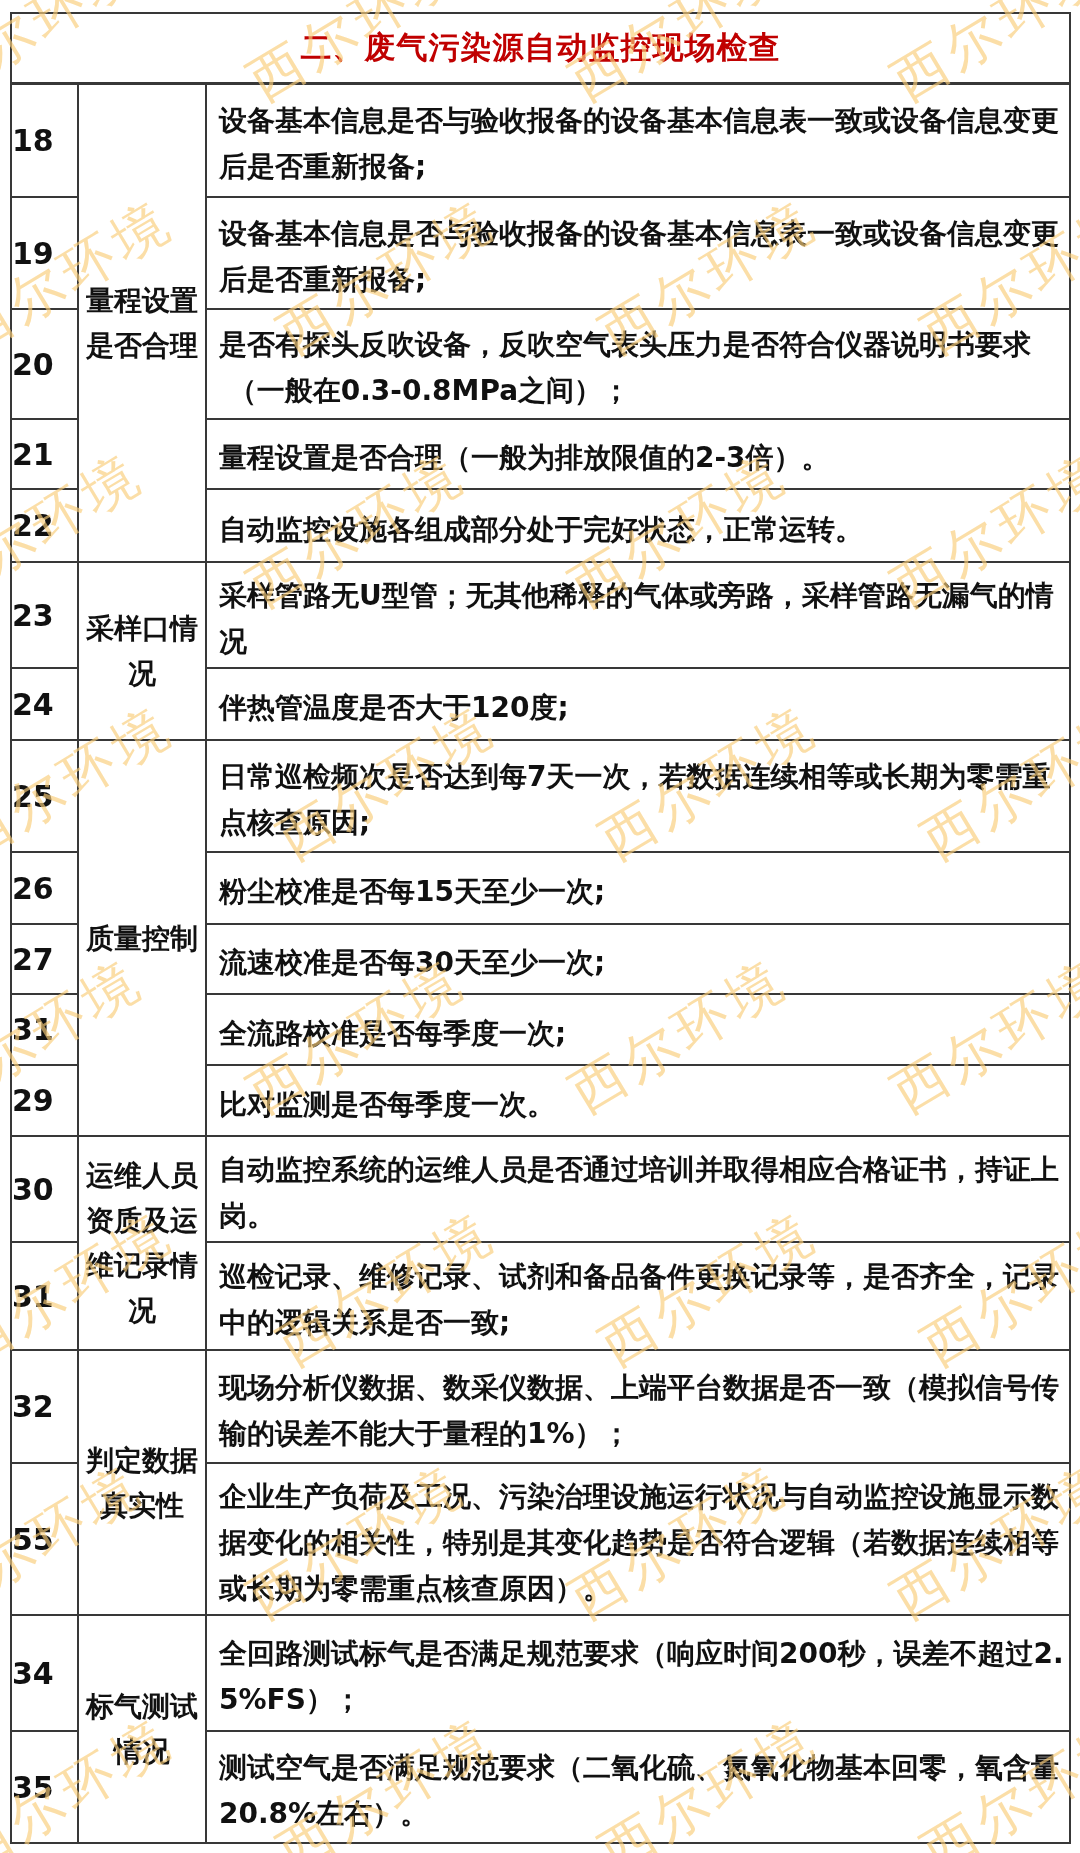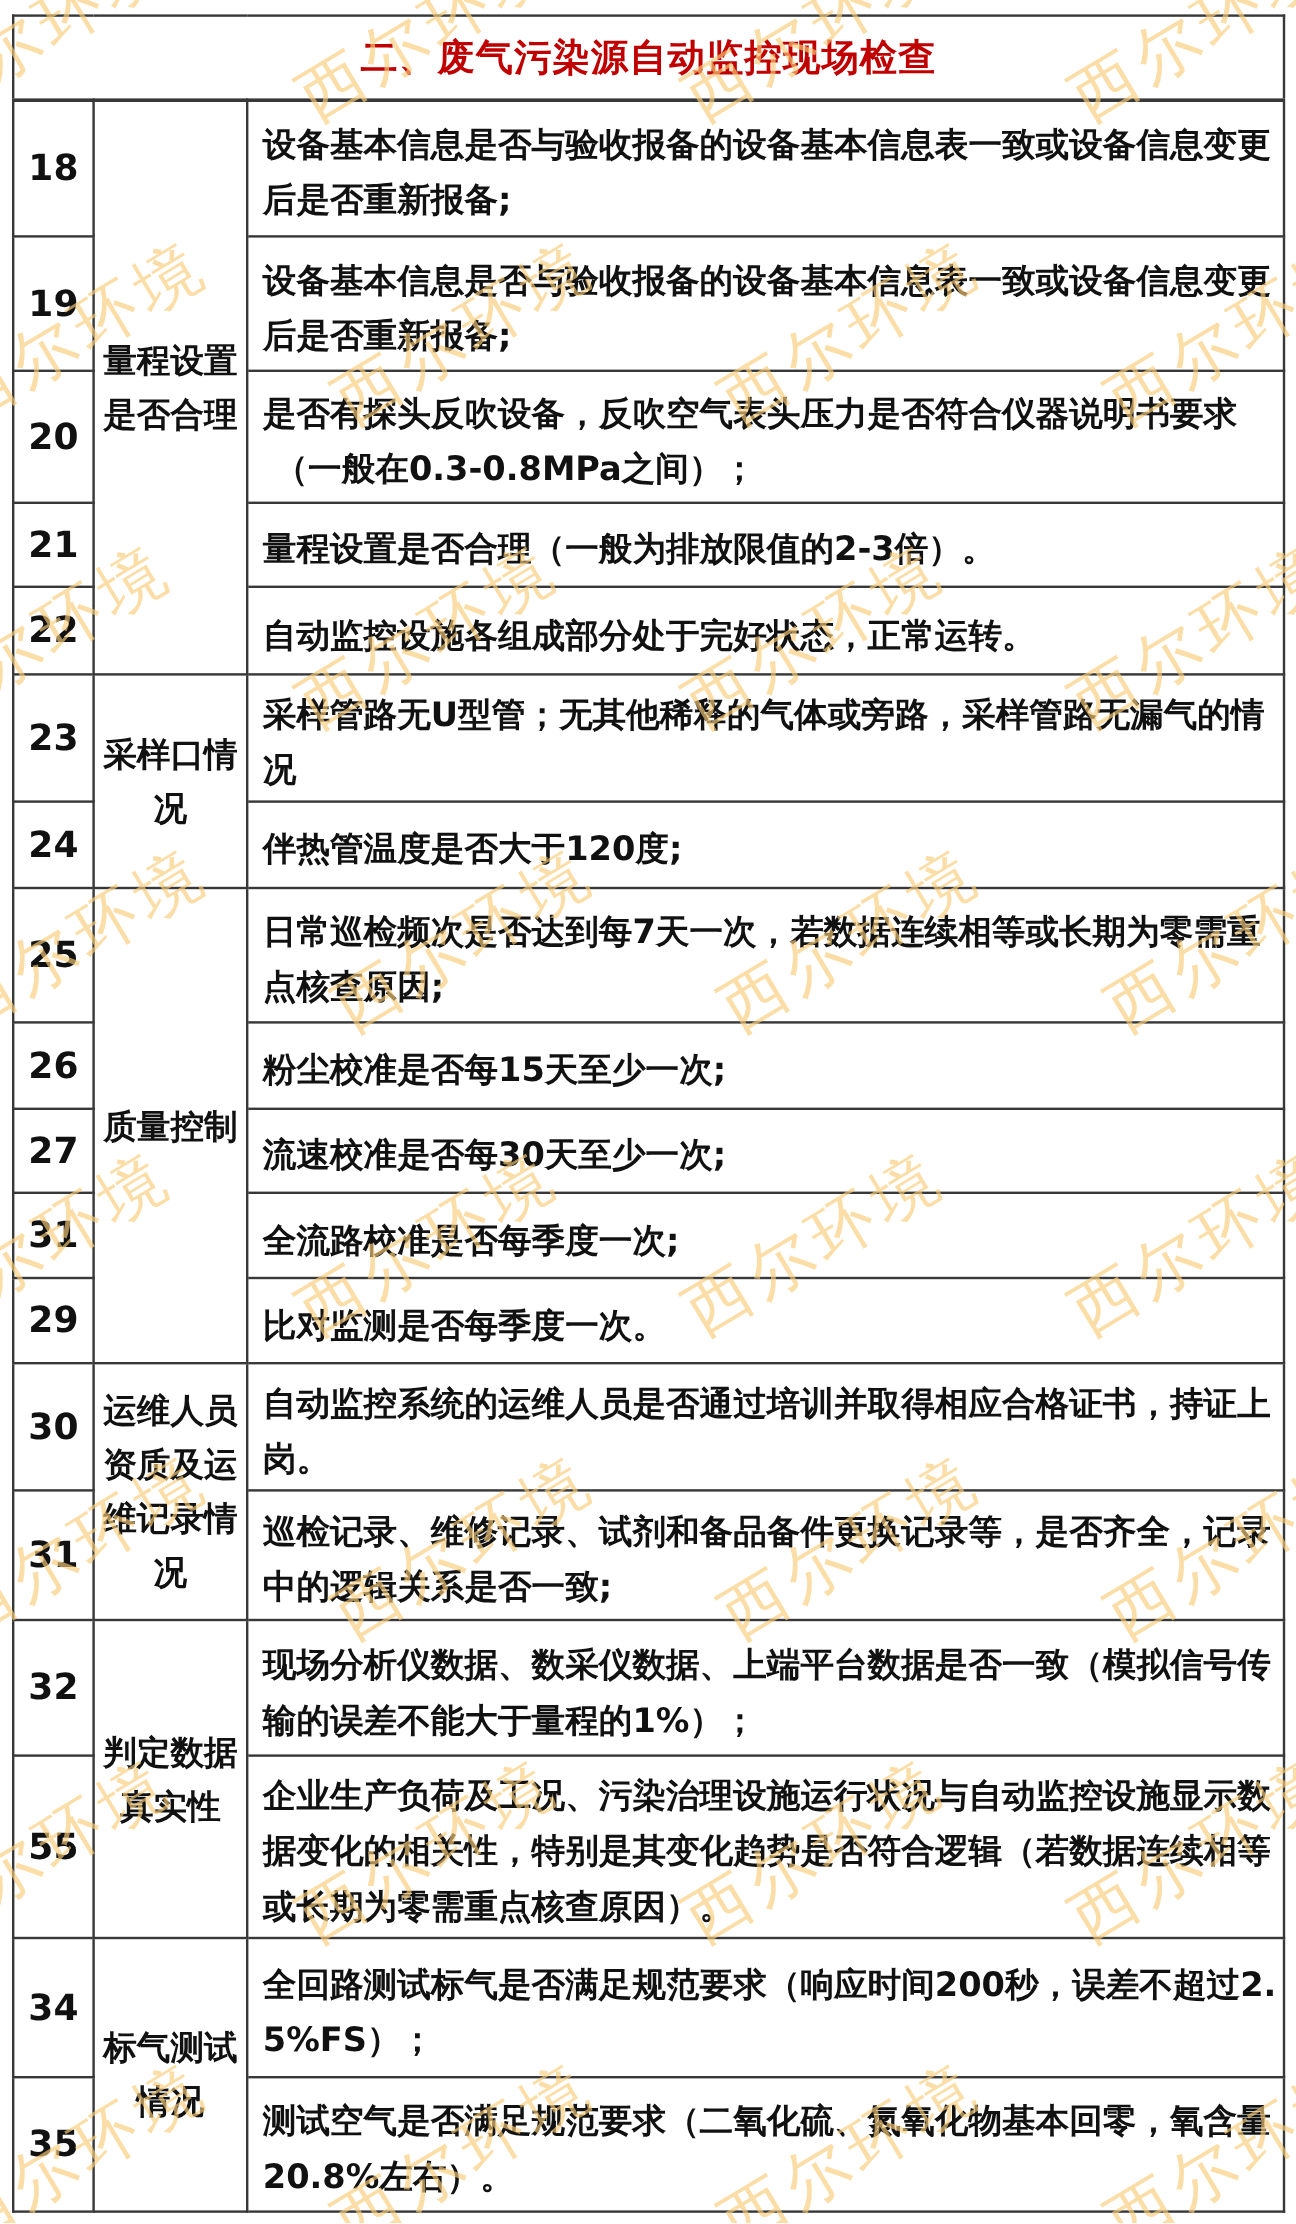--- a/index.html
+++ b/index.html
@@ -28,21 +28,20 @@
     overflow: hidden;
   }
   .title-cell {
     color: #C00000;
     font-size: 31px;
     text-align: center;
     border-bottom-width: 3px !important;
     letter-spacing: 1px;
   }
   td.num {
-    text-align: center;
     font-size: 30px;
     padding: 0;
   }
   td.cat {
     text-align: center;
     font-size: 28px;
     line-height: 45px;
     padding: 0 5px;
   }
   td.desc {

